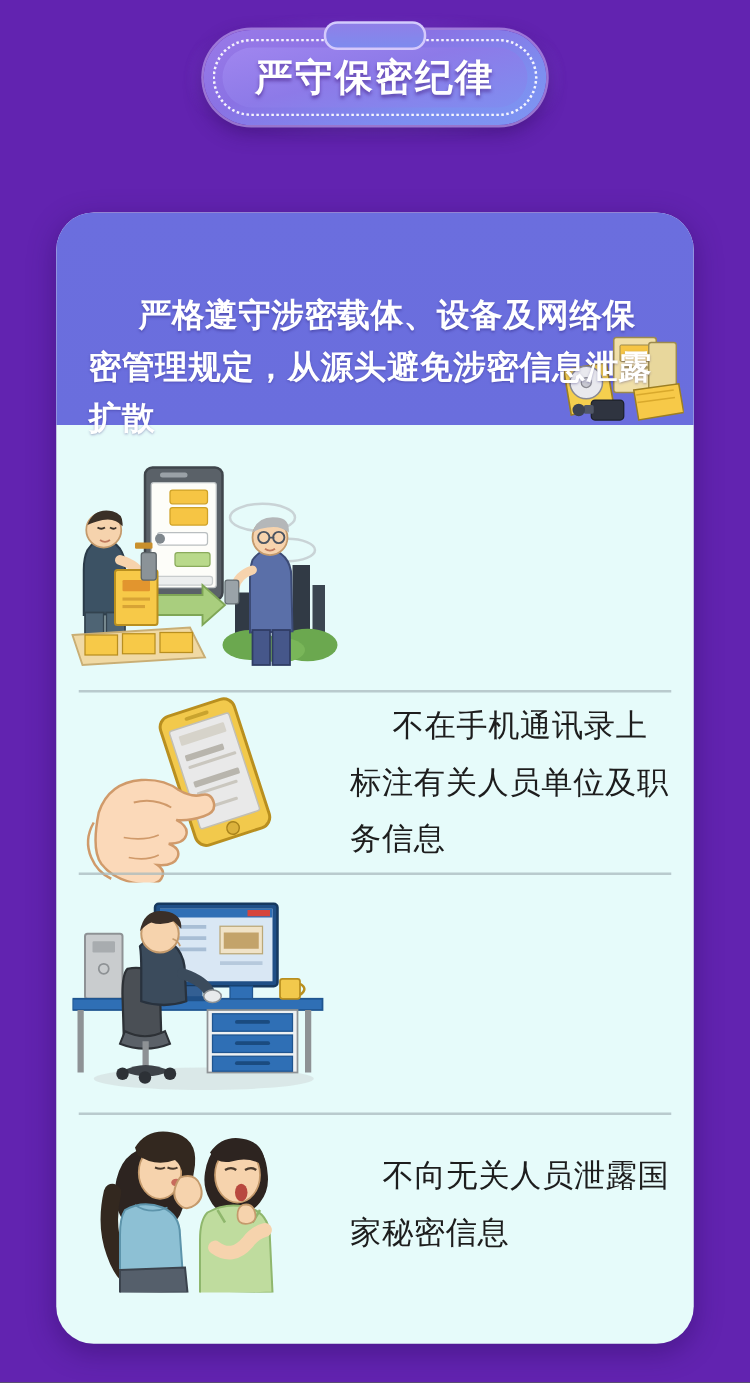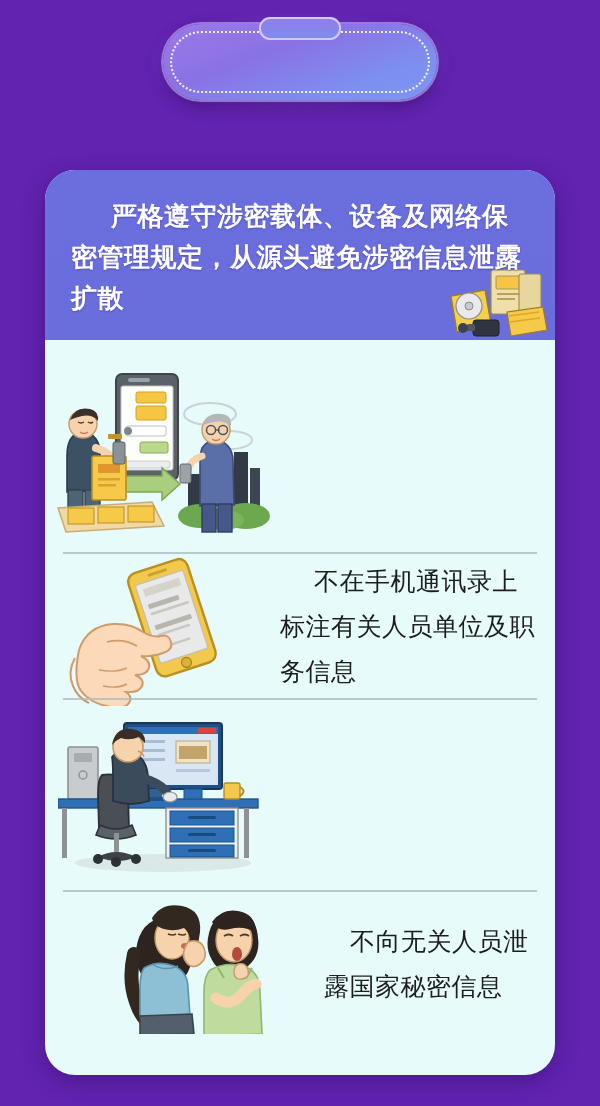--- a/index.html
+++ b/index.html
@@ -106,20 +106,21 @@
   .head-text {
     font-size: 26px;
     font-weight: bold;
     line-height: 41px;
     color: #ffffff;
     text-indent: 40px;
     letter-spacing: 0.5px;
     text-shadow: 0 1px 2px rgba(35,25,110,0.35);
     position: relative;
     z-index: 2;
+    margin-top: 36px;
   }
   
   .head-icons {
     position: absolute;
     right: 8px;
     bottom: 0px;
     width: 108px;
     height: 74px;
     z-index: 1;
   }
@@ -154,35 +155,38 @@
   }
   .divider {
     height: 2px;
     margin: 0 18px;
     background: #aab9bd;
     opacity: 0.75;
   }
   .r1 { height: 212px; }
   .r2 { height: 144px; }
   .r3 { height: 190px; }
-  .r4 { height: 143px; margin-left: 44px; }
+  .r4 { height: 143px; }
   .r1 .row-text { text-indent: 30px; }
   .r4 .row-text { text-indent: 26px; }
 
   svg { display: block; }
 </style>
 </head>
 <body>
 
 <div id="poster">
 
   <div class="badge-wrap">
     <div class="badge-glow"></div>
     <div class="badge">
       <div class="badge-dots"></div>
+      <div class="badge-inner">
+        <span class="badge-title">严守保密纪律</span>
+      </div>
       <div class="badge-nub"></div>
     </div>
   </div>
 
   <div class="card">
 
     <div class="card-head">
       <div class="head-text">严格遵守涉密载体、设备及网络保密管理规定，从源头避免涉密信息泄露扩散</div>
       <div class="head-icons">
         <svg width="108" height="74" viewBox="0 0 108 74">

